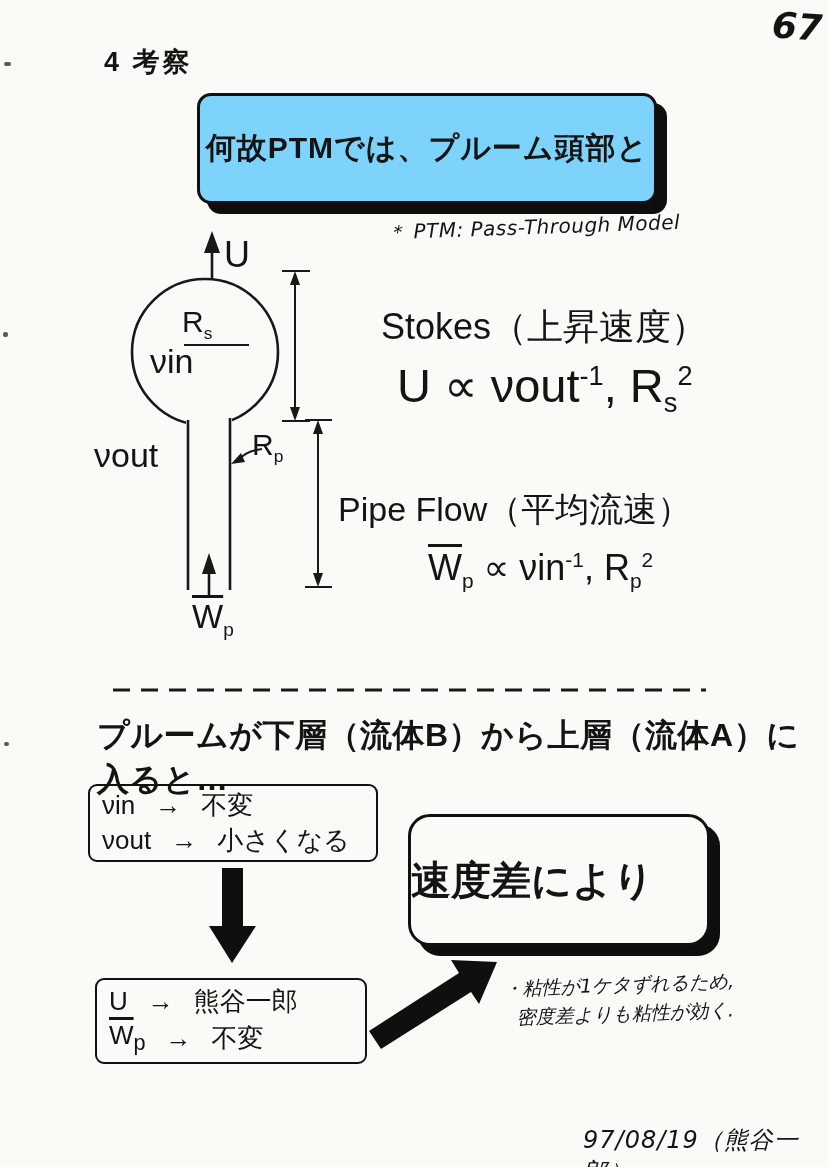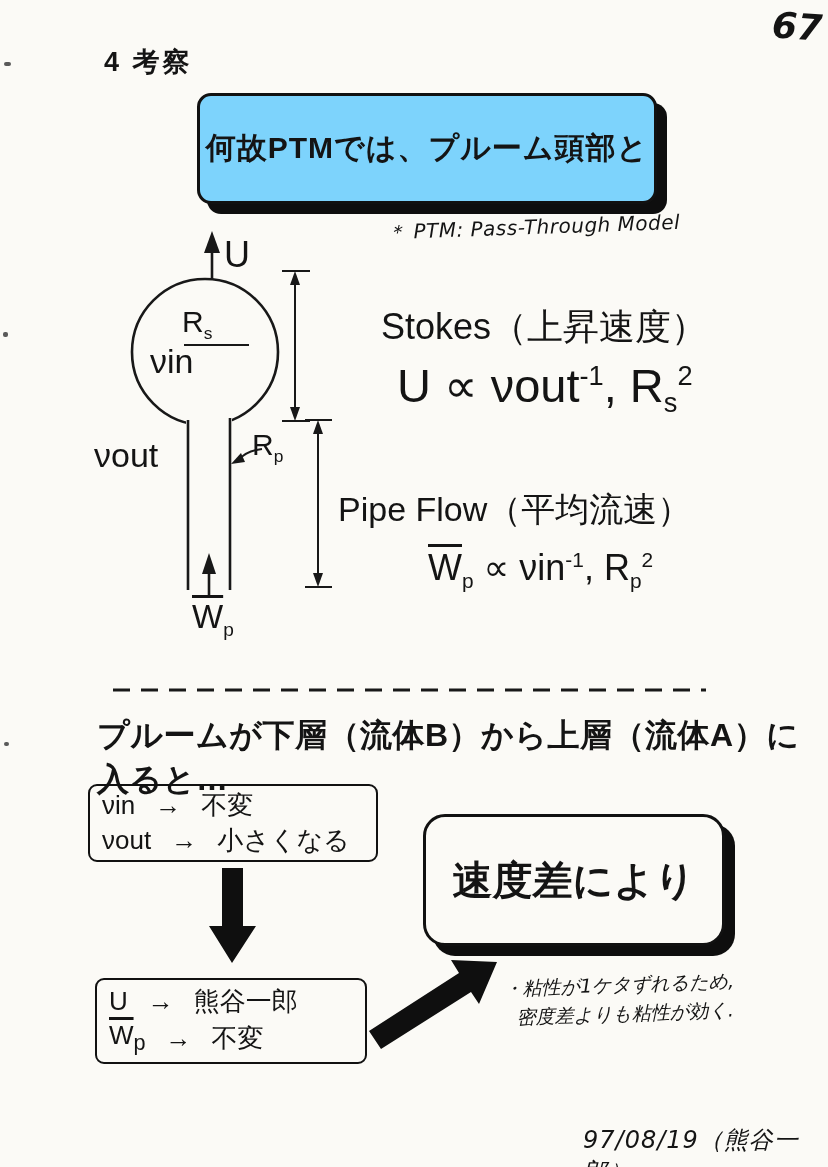--- a/index.html
+++ b/index.html
@@ -50,22 +50,22 @@
     padding:9px 12px; gap:6px; font-size:26px; background:transparent;
   }
   .change-box { left:88px; top:784px; width:290px; height:78px; }
   .effect-box { left:95px; top:978px; width:272px; height:86px; }
   .vrow { display:flex; align-items:center; gap:20px; line-height:1.1; }
 
   .result-box {
     left:408px; top:814px; width:302px; height:132px;
     border:3.5px solid #111; border-radius:22px; background:#fbfaf6;
     box-shadow:10px 10px 0 #0e0e0e;
-    display:flex; flex-direction:column; justify-content:center; align-items:center; gap:8px;
-    font-size:40px; font-weight:bold;margin-left:15px;
+    display:flex; flex-direction:column; justify-content:center; gap:8px;
+    font-size:40px; font-weight:bold;
   }
 
   .viscosity-note { left:504px; top:970px; width:250px; font-size:19px; line-height:1.55; transform:rotate(-2deg); }
   .viscosity-note .l2 { padding-left:12px; }
 
   .date-signature { left:583px; top:1124px; font-size:24px; letter-spacing:1px; }
 
   .speck { position:absolute; background:#5a5a5a; border-radius:2px; }
 
   svg.artwork { position:absolute; left:0; top:0; pointer-events:none; }

